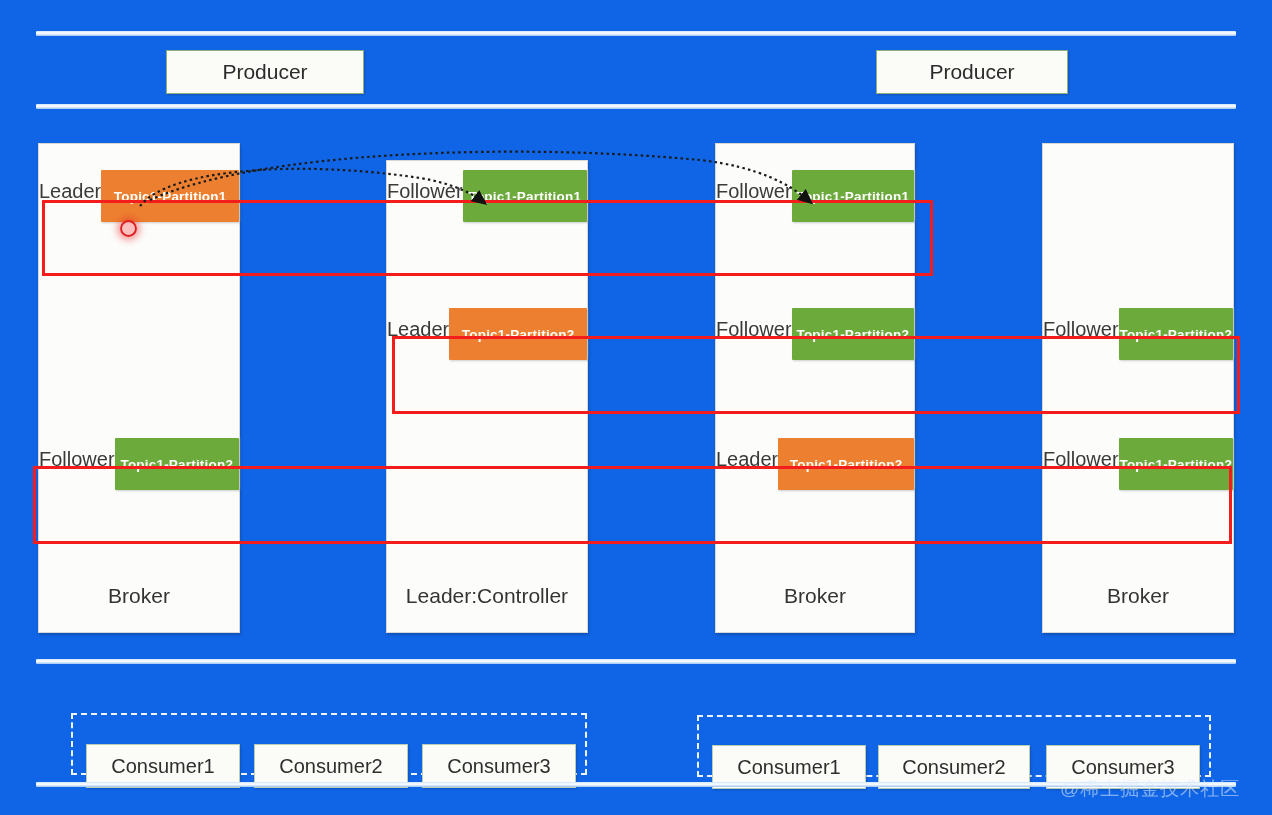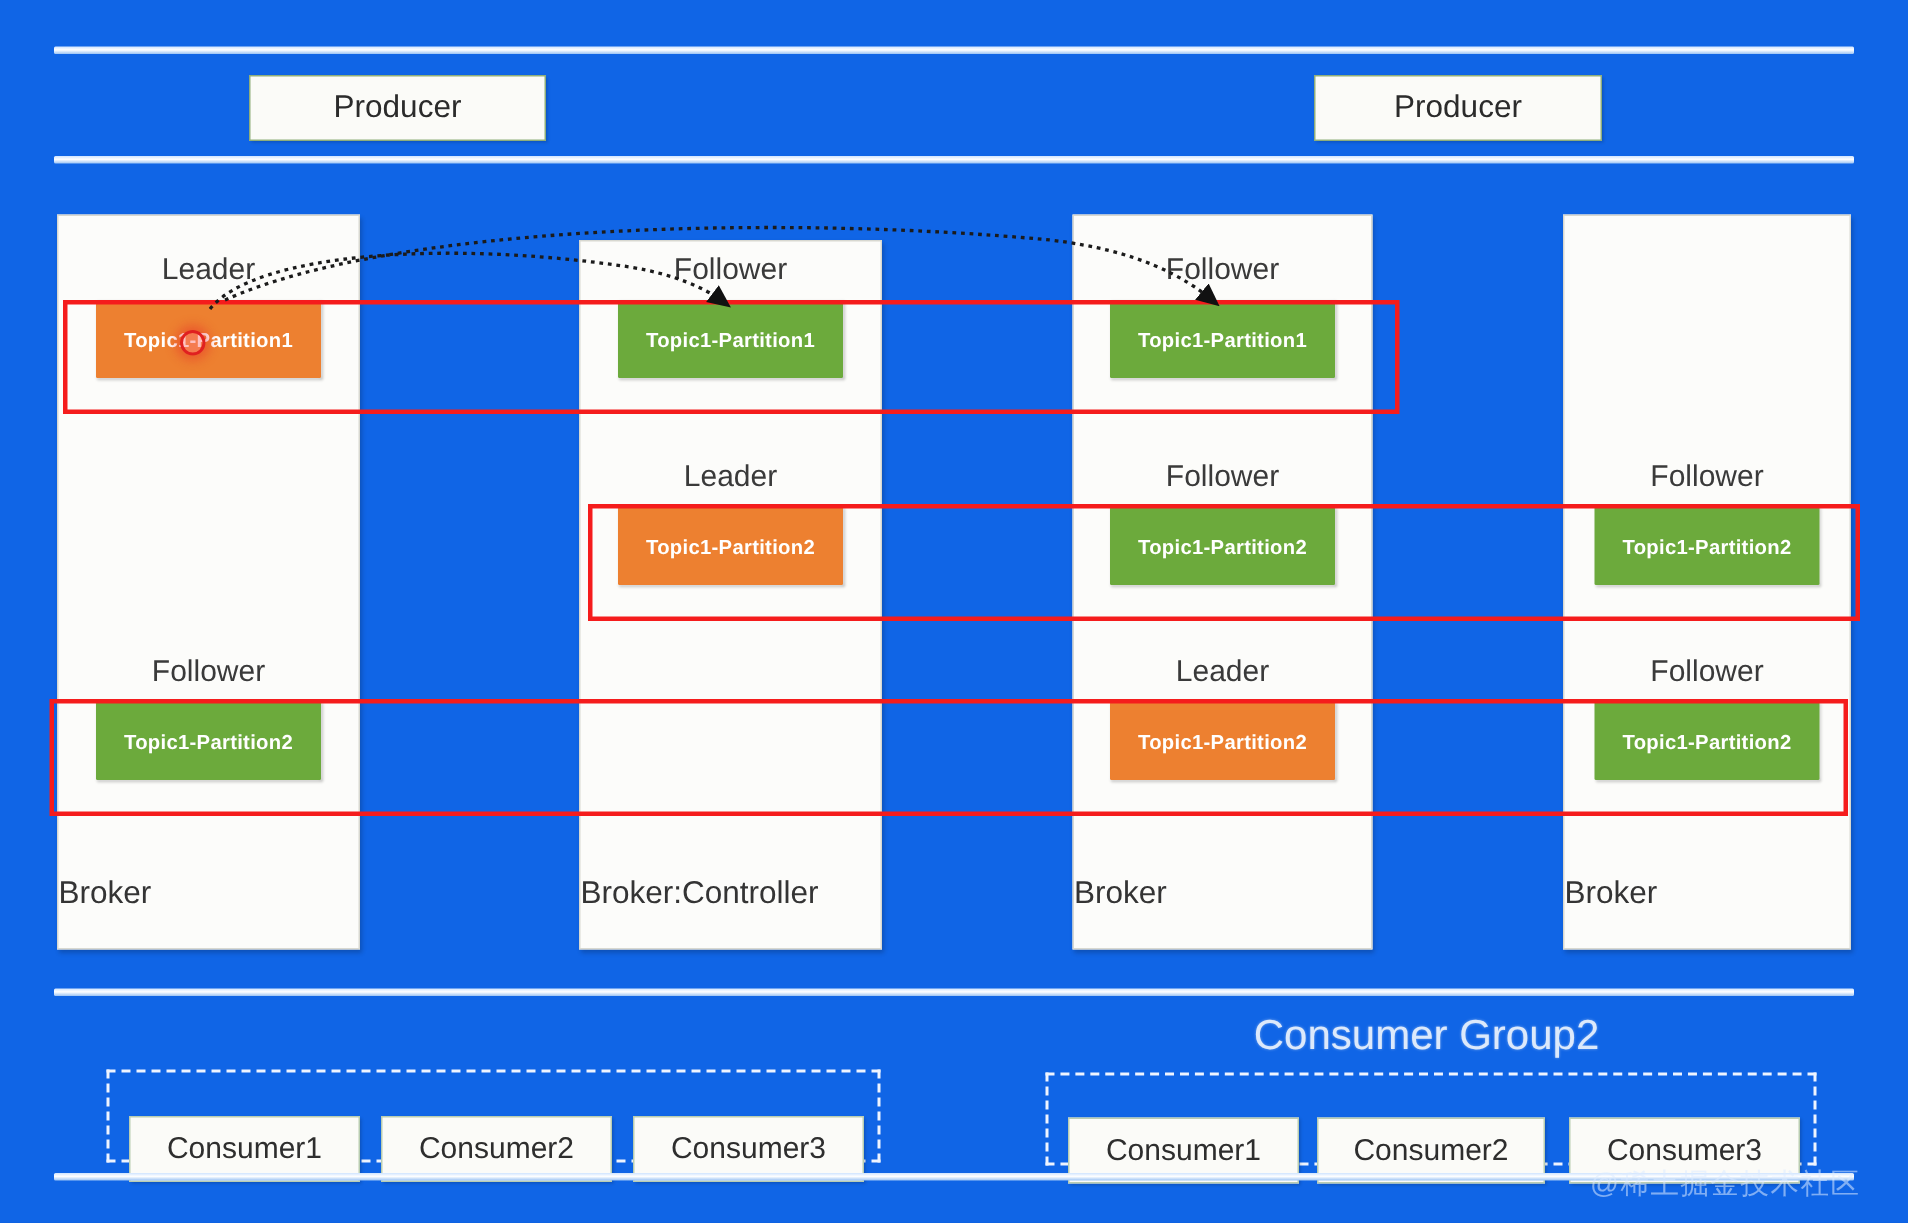--- a/index.html
+++ b/index.html
@@ -47,21 +47,21 @@
     border: 1px solid #d8d8d0;
     box-shadow: 1px 2px 3px rgba(0,0,0,0.20);
   }
 
   
   .slot {
     position: absolute;
     left: 0;
     width: 100%;
     display: flex;
-    flex-direction: column;
+    flex-direction: row;
     align-items: center;
     justify-content: flex-start;
   }
   .role-label {
     font-size: 20px;
     color: #3a3a3a;
     line-height: 1;
     margin-bottom: 10px;
     white-space: nowrap;
   }
@@ -79,20 +79,21 @@
     box-shadow: 0 0 3px rgba(255,255,255,0.8), 1px 1px 2px rgba(0,0,0,0.25);
     white-space: nowrap;
   }
   .partition.leader   { background: #ed8030; }
   .partition.follower { background: #6caa3c; }
 
   .broker-name {
     position: absolute;
     left: 0;
     width: 100%;
+    text-align: center;
     font-size: 21px;
     color: #343434;
     white-space: nowrap;
   }
 
   
   .redbox {
     position: absolute;
     border: 3px solid #f51c1c;
     pointer-events: none;
@@ -187,21 +188,21 @@
       <div class="role-label">Follower</div>
       <div class="partition follower">Topic1-Partition1</div>
     </div>
     <div class="slot" style="top:147px;">
       <div class="role-label">Leader</div>
       <div class="partition leader">Topic1-Partition2</div>
     </div>
     <div class="slot" style="top:277px;">
       <div class="role-label"></div>
     </div>
-    <div class="broker-name" style="top:423px;">Broker:Controller</div>
+    <div class="broker-name" style="top:423px;">Leader:Controller</div>
   </div>
 
   <div class="broker-col" style="left:715px; top:143px; width:198px; height:488px;">
     <div class="slot" style="top:26px;">
       <div class="role-label">Follower</div>
       <div class="partition follower">Topic1-Partition1</div>
     </div>
     <div class="slot" style="top:164px;">
       <div class="role-label">Follower</div>
       <div class="partition follower">Topic1-Partition2</div>
@@ -250,21 +251,20 @@
   <div class="consumer" style="left:86px; top:724px; width:152px; height:42px;">
     <span>Consumer1</span>
   </div>
   <div class="consumer" style="left:254px; top:724px; width:152px; height:42px;">
     <span>Consumer2</span>
   </div>
   <div class="consumer" style="left:422px; top:724px; width:152px; height:42px;">
     <span>Consumer3</span>
   </div>
 
-  <div class="cg-title" style="left:728px; top:674px; width:446px;">Consumer Group2</div>
   <div class="cg-dashed" style="left:697px; top:715px; width:514px; height:62px;"></div>
   <div class="consumer" style="left:712px; top:725px; width:152px; height:42px;">
     <span>Consumer1</span>
   </div>
   <div class="consumer" style="left:878px; top:725px; width:150px; height:42px;">
     <span>Consumer2</span>
   </div>
   <div class="consumer" style="left:1046px; top:725px; width:152px; height:42px;">
     <span>Consumer3</span>
   </div>

